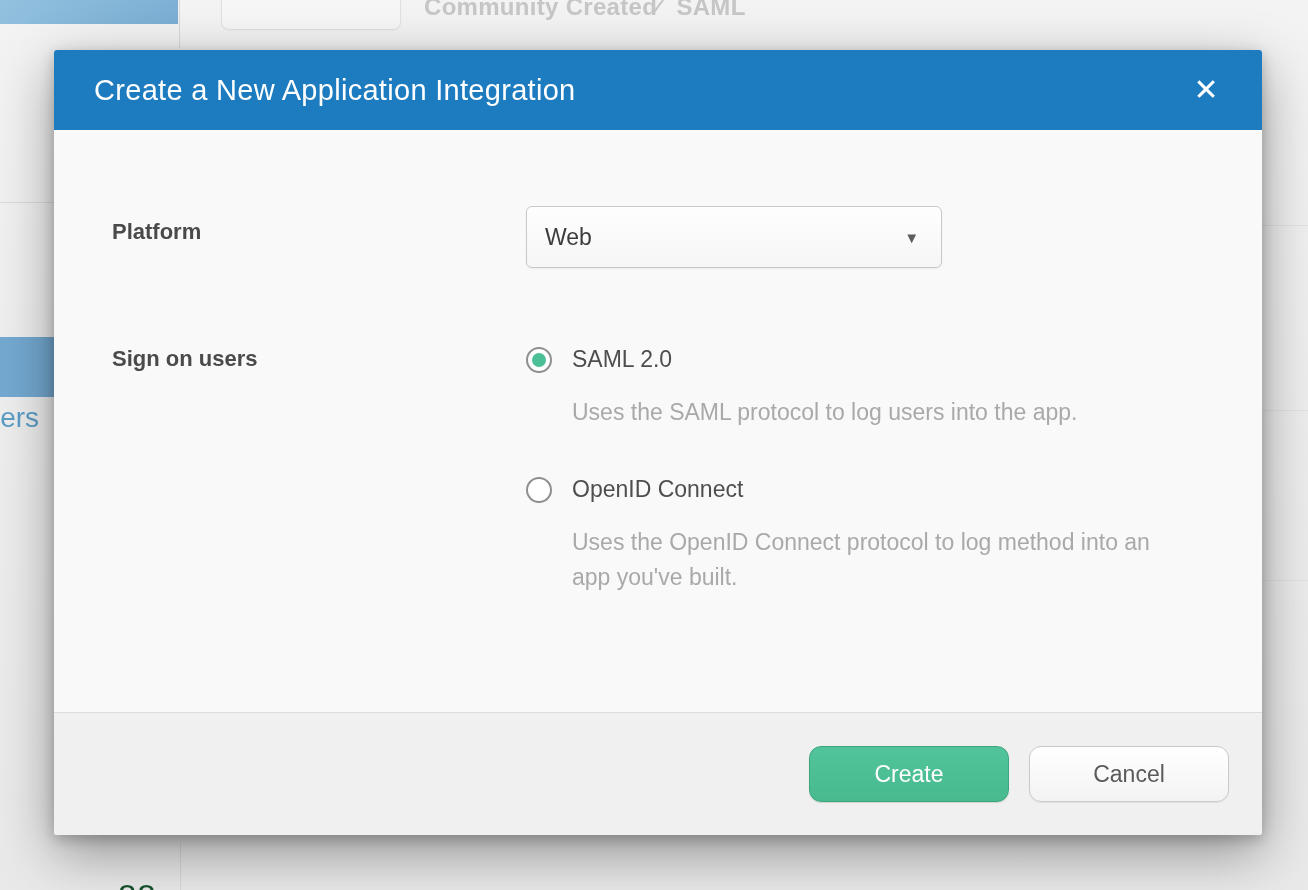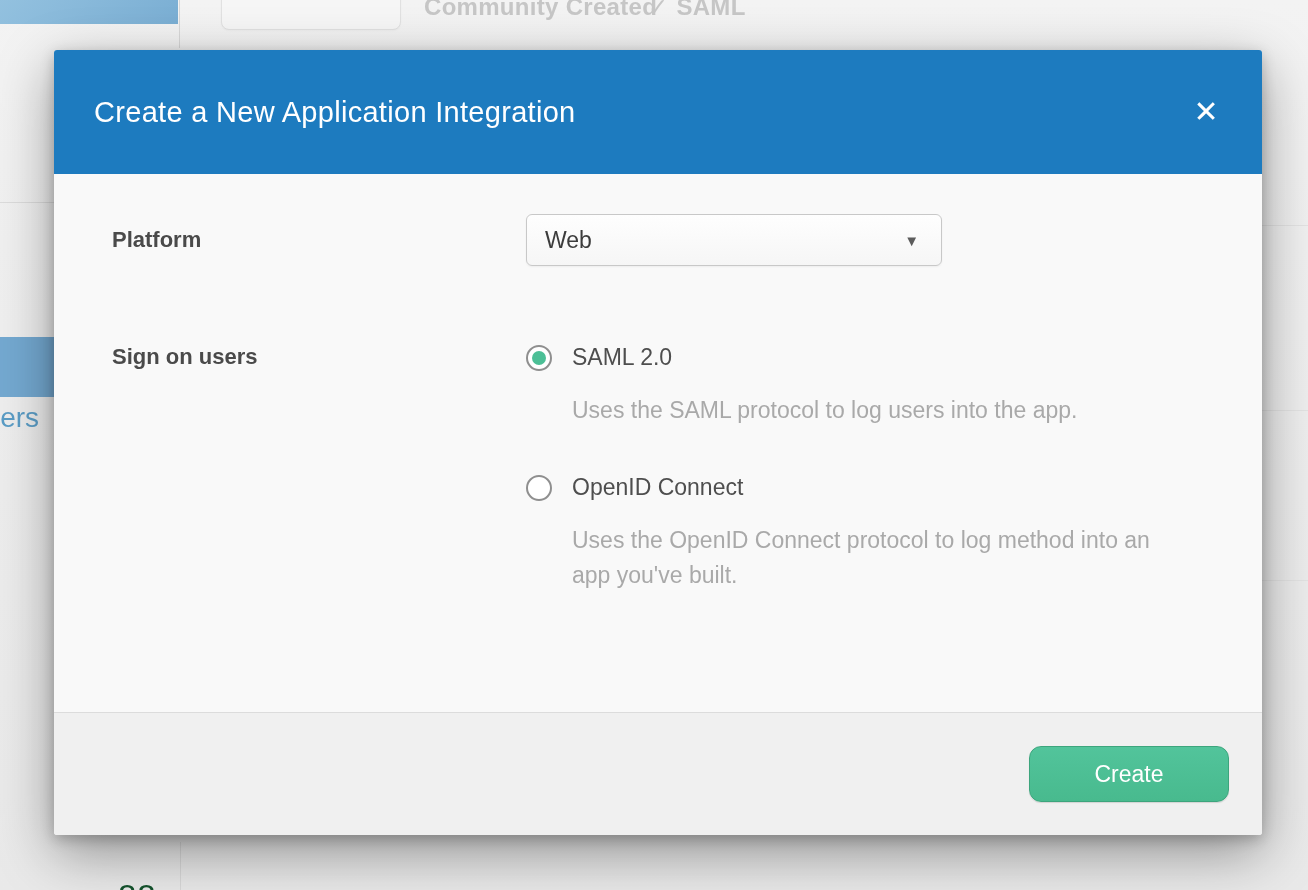--- a/index.html
+++ b/index.html
@@ -42,43 +42,43 @@
   .bd-hline-bottom { position:absolute; left:181px; top:866px; width:1127px; height:1px; background:#e9e9e9; }
 
   
   .modal {
     position:absolute; left:54px; top:50px; width:1208px; height:785px;
     background:#f9f9f9; border-radius:3px;
     box-shadow:0 18px 55px rgba(0,0,0,0.38), 0 4px 14px rgba(0,0,0,0.22);
     overflow:hidden;
   }
   .modal-header {
-    position:relative; height:124px; background:#1d7bbf;
+    position:relative; height:80px; background:#1d7bbf;
     display:flex; align-items:center; padding:16px 40px;
   }
   .modal-title {
     color:#ffffff; font-size:29px; font-weight:300; letter-spacing:0.3px;
   }
   .modal-close {
     position:absolute; right:34px; top:50%; transform:translateY(-50%);
     width:44px; height:44px; display:flex; align-items:center; justify-content:center;
     color:#ffffff; font-size:30px; font-weight:700; cursor:pointer; line-height:1;
   }
 
-  .modal-body { padding:40px 58px 0 58px; }
+  .modal-body { padding:76px 58px 0 58px; }
 
   .form-row { display:flex; }
   .form-label-col { width:414px; flex:0 0 414px; }
   .form-label {
     font-size:22px; font-weight:700; color:#4a4a4a;
   }
   .row-platform .form-label { line-height:52px; }
 
   .select-box {
-    position:relative; width:416px; height:52px;
+    position:relative; width:416px; height:62px;
     background:linear-gradient(180deg,#fefefe,#f6f6f6);
     border:1px solid #c8c8c8; border-radius:6px;
     box-shadow:0 1px 2px rgba(0,0,0,0.05);
     display:flex; align-items:center; padding:0 18px; cursor:pointer;
   }
   .select-value { font-size:23px; color:#3c3c3c; }
   .select-arrow {
     position:absolute; right:22px; top:50%; transform:translateY(-50%);
     font-size:15px; color:#5c5c5c;
   }
@@ -189,15 +189,16 @@
           <div class="radio-desc">Uses the OpenID Connect protocol to log method into an app you've built.</div>
         </div>
 
       </div>
     </div>
 
   </div>
 
   <div class="modal-footer">
     <button class="btn btn-create">Create</button>
+    <button class="btn btn-cancel">Cancel</button>
   </div>
 
 </div>
 
 </body></html>

